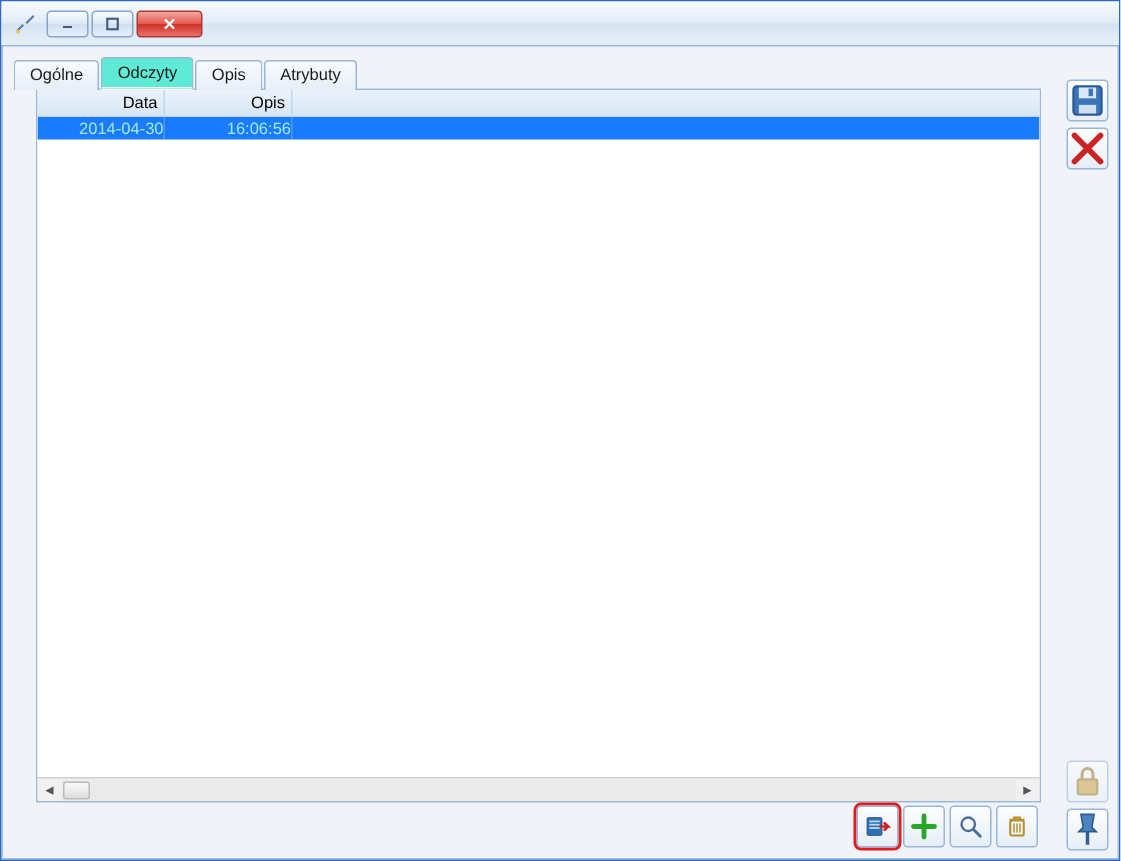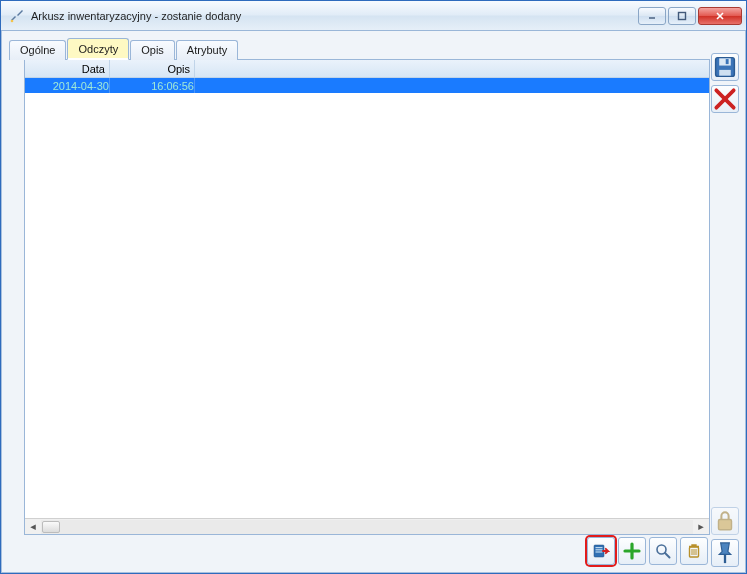--- a/index.html
+++ b/index.html
@@ -32,32 +32,32 @@
   .win-btn.close {
     width:44px;
     background:linear-gradient(#f3a4a0,#e35b53 48%,#d03228 52%,#e87169);
     border-color:#a83a32;
   }
   .win-btn svg { width:10px; height:10px; }
   .win-btn .g { stroke:#41597a; stroke-width:1.4; fill:none; }
   .win-btn.close .g { stroke:#fff; stroke-width:1.6; }
 
   .client {
-    flex:1; display:flex; padding:6px; gap:0; min-height:0;
+    flex:1; display:flex; padding:6px; gap:16px; min-height:0;
   }
   .main-area { flex:1; display:flex; flex-direction:column; min-width:0; }
 
   .tabbar { display:flex; align-items:flex-end; height:22px; padding-left:2px; }
   .tab {
     padding:3px 10px 4px; margin-right:1px; border:1px solid #9ab6d8;
     background:linear-gradient(#f8fbff,#e7eef7); border-bottom:none;
     border-radius:3px 3px 0 0; color:#1a1a1a; position:relative; top:1px;
   }
   .tab.active {
-    background:#fef9c3; border-bottom:1px solid #fff; z-index:2; padding-top:4px;
+    background:#5eead4; border-bottom:1px solid #fff; z-index:2; padding-top:4px;
     box-shadow:0 -1px 0 #fff inset;
   }
 
   .tab-page {
     flex:1; border:1px solid #9ab6d8; background:#fff;
     display:flex; flex-direction:column; min-height:0;margin-left:17px;
   }
 
   .grid-header {
     height:18px; display:flex; align-items:stretch;
@@ -121,21 +121,20 @@
 
 <div class="window">
 
   <div class="titlebar">
     <span class="app-icon">
       <svg viewBox="0 0 16 16">
           <path d="M3 13 L7 9 L6 8 L2 12 Z M8 7 L13 2 L14 3 L9 8 Z" fill="#5b7aa0"></path>
           <circle cx="3" cy="13" r="1.3" fill="#f3c34b"></circle>
         </svg>
     </span>
-    <span class="title-text">Arkusz inwentaryzacyjny - zostanie dodany</span>
     <div class="win-btns">
       <div class="win-btn">
         <svg viewBox="0 0 10 10">
             <line class="g" x1="2" y1="7" x2="8" y2="7"></line>
           </svg>
       </div>
       <div class="win-btn">
         <svg viewBox="0 0 10 10">
             <rect class="g" x="1.5" y="1.5" width="7" height="7"></rect>
           </svg>

